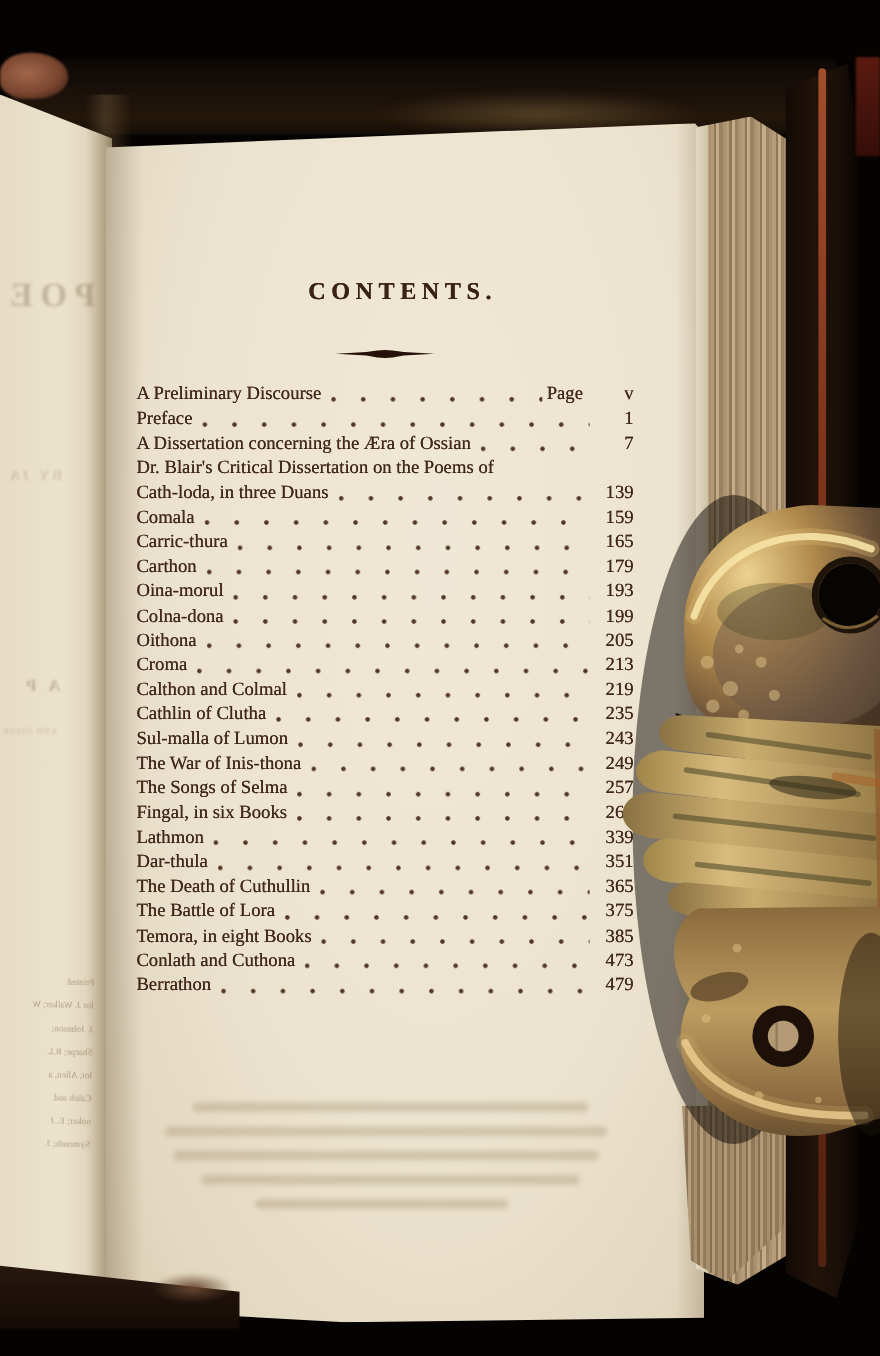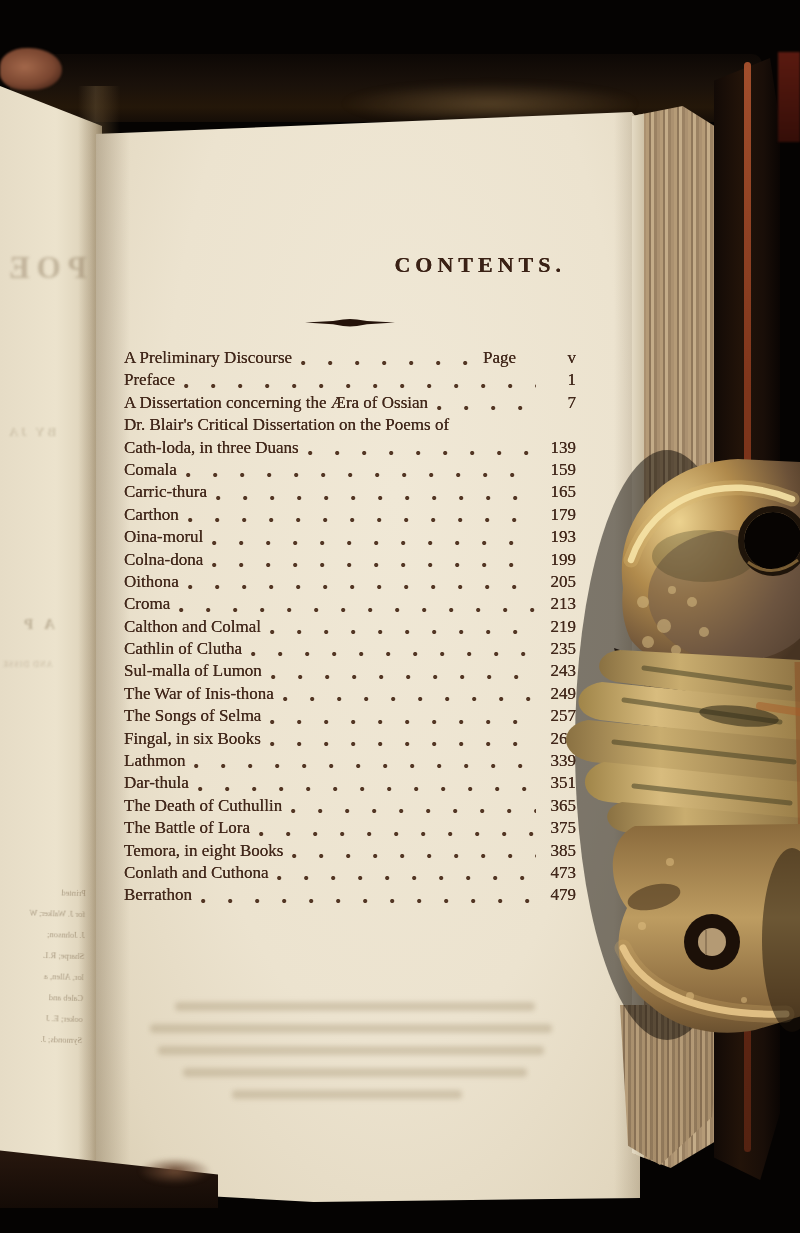--- a/index.html
+++ b/index.html
@@ -40,34 +40,34 @@
   
   .main-page{left:96px;top:112px;width:544px;height:1092px;
     background:
       radial-gradient(ellipse at 55% 35%,#f0e8d6 0%,#ece3cf 55%,#e2d7bf 85%,#d9cdb2 100%);
     clip-path:polygon(0 22px,98.5% 0,100% 10px,100% 1086px,40% 1090px,0 1078px);}
   .main-page .edge-shade{position:absolute;right:0;top:0;width:26px;height:100%;
     background:linear-gradient(90deg,rgba(120,100,70,0) 0%,rgba(120,100,70,.28) 100%);}
   .main-page .gutter-shade{position:absolute;left:0;top:0;width:34px;height:100%;
     background:linear-gradient(90deg,rgba(95,75,48,.30),rgba(95,75,48,0));}
 
-  .page-title{position:absolute;left:18px;top:140px;width:452px;text-align:right;
+  .page-title{position:absolute;left:44px;top:140px;width:452px;text-align:center;
     font-size:22px;font-weight:bold;letter-spacing:5px;color:#3a2115;
     text-shadow:0 0 .5px #3a2115;}
   .swell-rule{position:absolute;left:28px;top:202px;width:452px;text-align:center;}
   .swell-rule svg{display:inline-block;}
 
   .toc{position:absolute;left:28px;top:236px;width:452px;}
   .toc-row{display:flex;align-items:baseline;height:22.4px;font-size:17px;
     color:#42281b;text-shadow:0 0 .45px #42281b;white-space:nowrap;}
   .toc-title{flex:0 0 auto;}
   .leader{flex:1 1 auto;align-self:flex-end;height:15px;margin:0 4px 3px 9px;
     background-image:radial-gradient(circle at 2.2px 11px,rgba(74,44,26,.95) 1.6px,rgba(74,44,26,0) 2.5px);
     background-size:27px 15px;background-repeat:repeat-x;}
-  .toc-pagelabel{flex:0 0 auto;margin-right:24px;}
+  .toc-pagelabel{flex:0 0 auto;margin-right:10px;}
   .toc-page{flex:0 0 36px;text-align:right;}
   .toc-row.indent .toc-title{padding-left:36px;}
   .toc-row.no-leader .leader{background:none;}
 
   .ghost-lines{position:absolute;left:54px;top:890px;width:410px;}
   .ghost-lines div{height:9px;margin-bottom:13px;border-radius:4px;
     background:rgba(150,128,92,.30);filter:blur(2.4px);}
 
   
   .fore-edge{left:632px;top:106px;width:92px;height:1062px;

